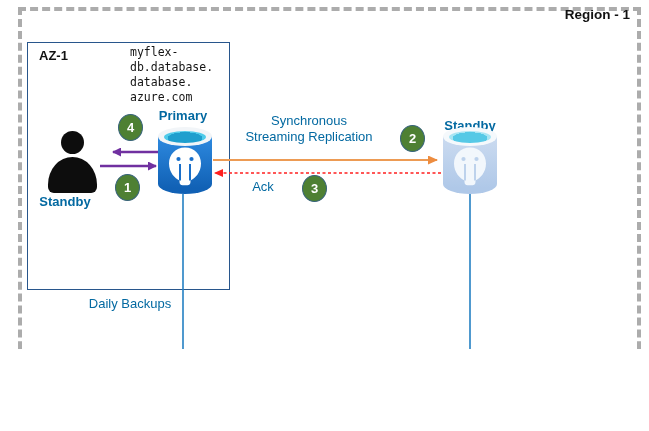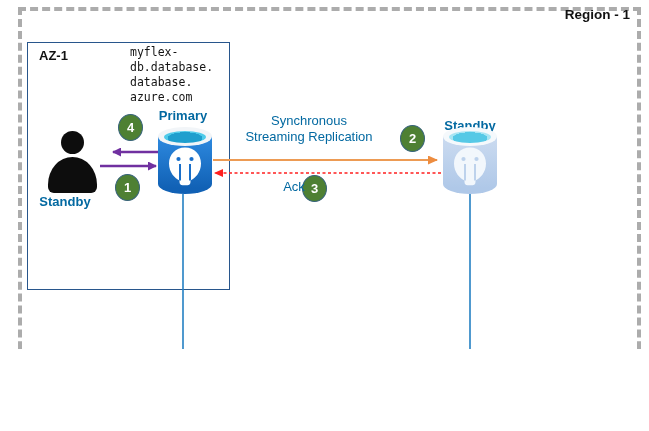--- a/index.html
+++ b/index.html
@@ -22,21 +22,21 @@
   .hostname{left:130px;top:45px;font-family:"DejaVu Sans Mono",monospace;
             font-size:11.5px;line-height:15px;white-space:pre-line;color:#141414;}
 
   
   .lbl{font-size:13px;color:#0369a1;text-align:center;}
   .lbl-bold{font-size:13px;font-weight:700;color:#0369a1;text-align:center;}
   .client-label{left:35px;top:194px;width:60px;}
   .primary-label{left:143px;top:108px;width:80px;}
   .standby-label{left:433px;top:106px;width:74px;margin-top:12px;}
   .repl-label{left:236px;top:113px;width:146px;line-height:16px;white-space:pre-line;}
-  .ack-label{left:272px;top:179px;width:44px;}
+  .ack-label{left:241px;top:179px;width:44px;}
   .daily-label{left:78px;top:296px;width:104px;}
   .logs-label{left:456px;top:297px;width:108px;}
 
   
   .client-head{left:61px;top:131px;width:23px;height:23px;border-radius:50%;background:#0d0d0d;}
   .client-body{left:48px;top:157px;width:49px;height:36px;background:#0d0d0d;
                border-radius:25px 25px 6px 6px / 28px 28px 6px 6px;}
 
   
   .db{width:54px;height:67px;}
@@ -154,19 +154,20 @@
   </div>
 
   <div class="abs step step-4">4</div>
   <div class="abs step step-1">1</div>
   <div class="abs step step-2">2</div>
   <div class="abs step step-3">3</div>
 
   <div class="abs lbl repl-label">Synchronous
 Streaming Replication</div>
   <div class="abs lbl ack-label">Ack</div>
+  <div class="abs lbl daily-label">Daily Backups</div>
 
   <div class="abs backup">
     <div class="backup-body"></div>
     <div class="backup-top"></div>
   </div>
 
 </div>
 
 </body></html>

